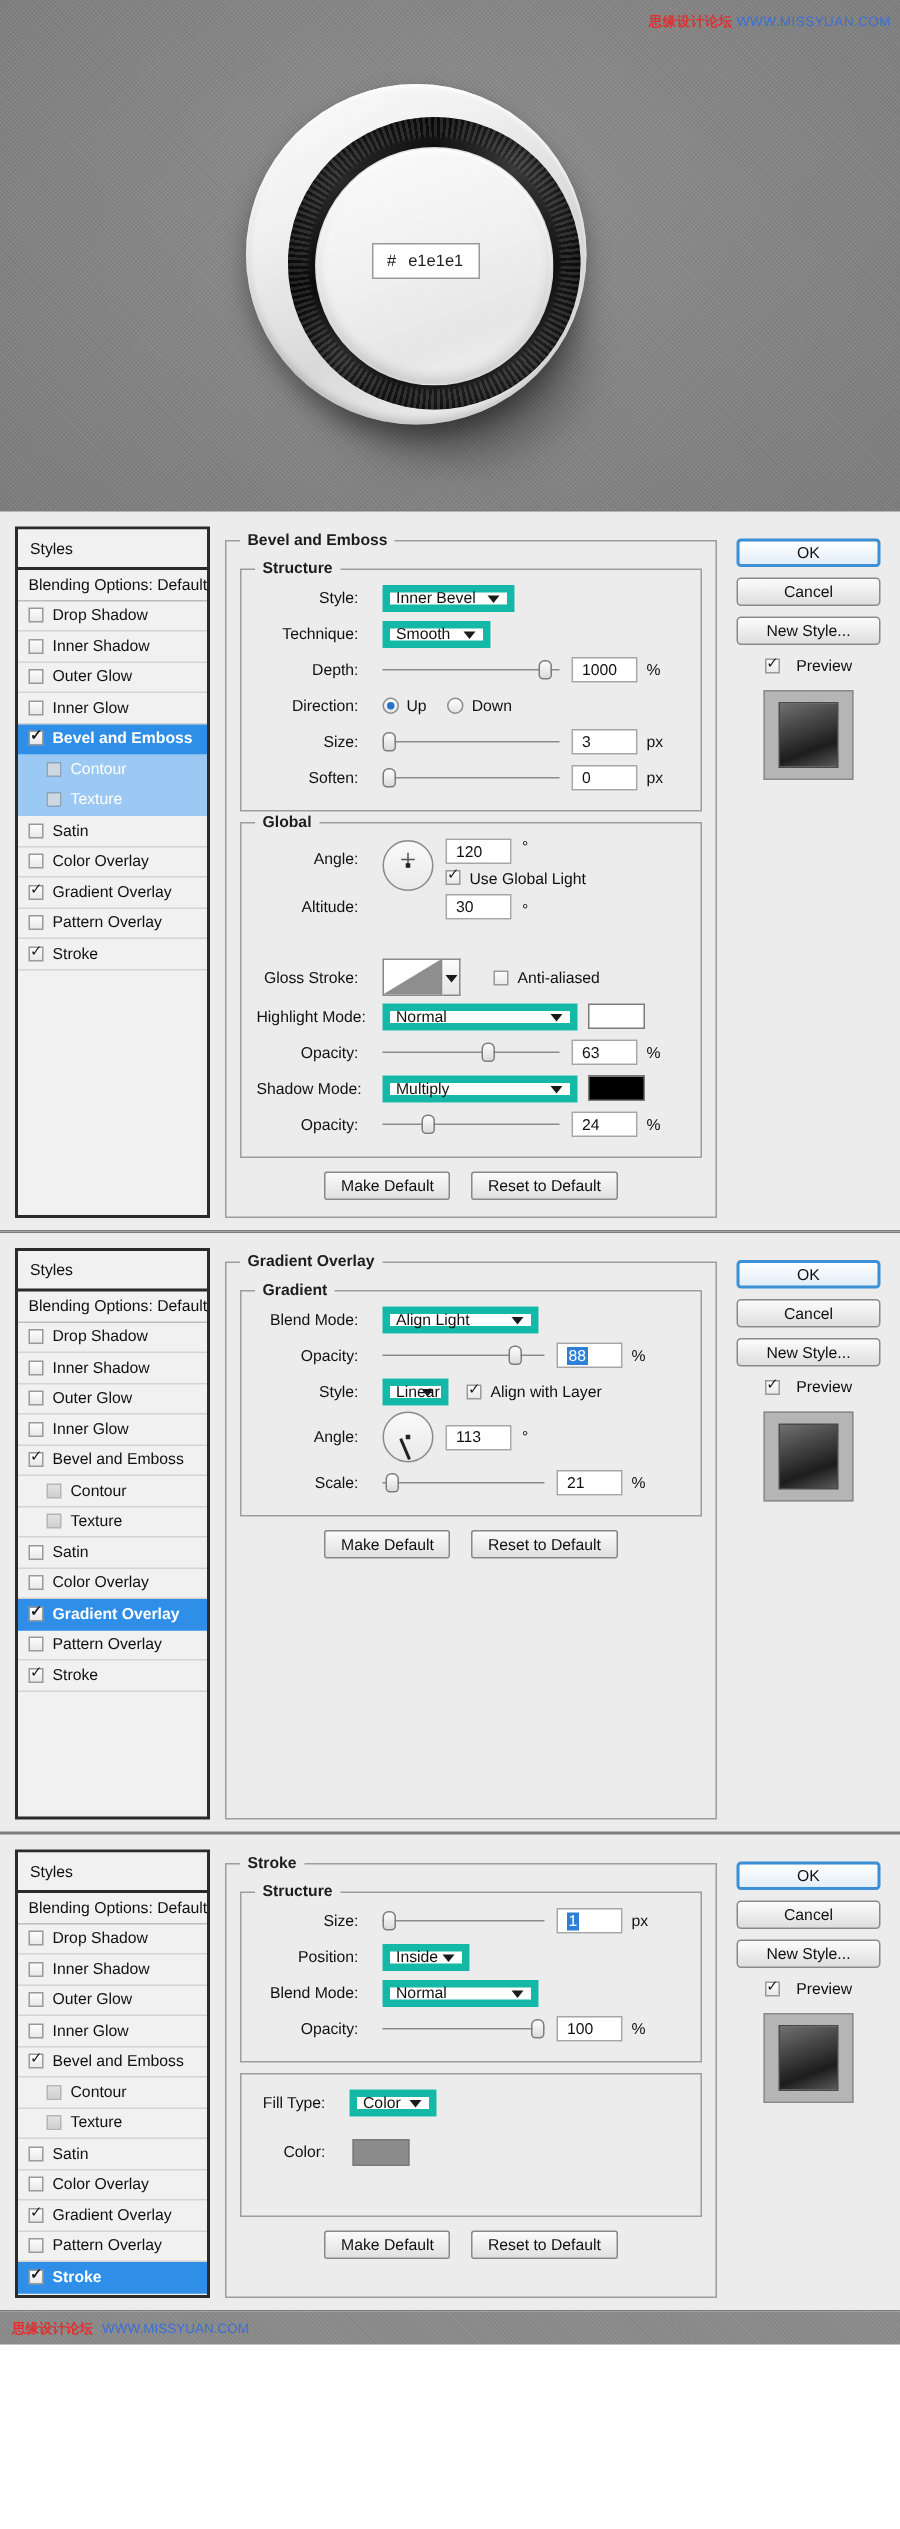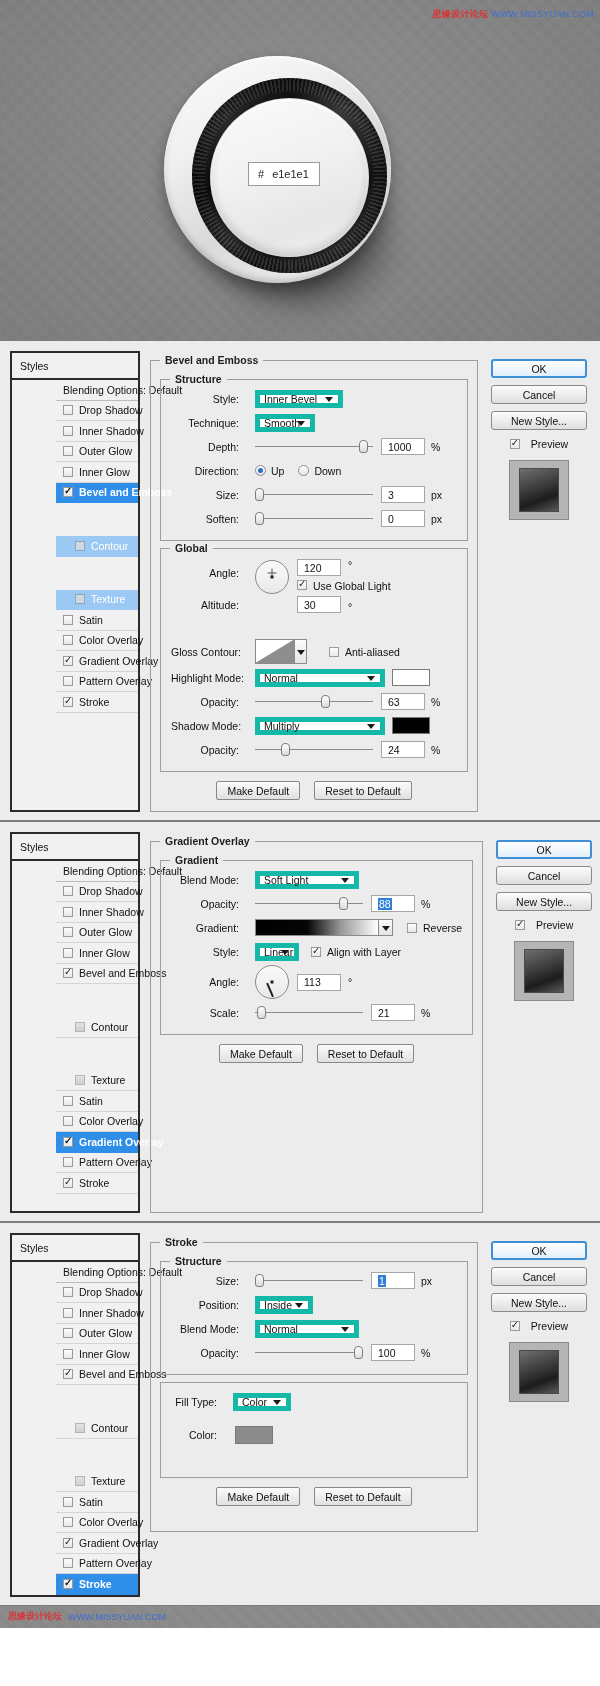--- a/index.html
+++ b/index.html
@@ -137,31 +137,31 @@
     text-align: center;
   }
   .styles-head {
     height: 27px;
     display:flex; align-items:center;
     padding-left: 8px;
     font-size: 10.5px;
     border-bottom: 2px solid #2b2b2b;
     background: #f1f1f1;
   }
-  .styles-list { flex: 1 1 auto; padding-left: 44px; }
+  .styles-list { flex: 1 1 auto; }
   .srow {
     height: 20.5px;
     display:flex; align-items:center;
     padding-left: 7px;
     font-size: 10.5px;
     border-bottom: 1px solid #d4d4d4;
     white-space: nowrap;
   }
   .srow.blending { font-size: 10.5px; border-bottom: 1px solid #bdbdbd; }
-  .srow.indent { padding-left: 19px; margin-top: 33px; }
+  .srow.indent { padding-left: 19px; }
   .srow.sel { background: #2f8fe8; color:#ffffff; font-weight:bold; border-bottom-color:#2f8fe8; }
   .srow.subsel { background: #9cc9f3; color:#ffffff; border-bottom-color:#9cc9f3; }
   .cb {
     width: 10px; height: 10px;
     border: 1px solid #9a9a9a;
     background: linear-gradient(#fdfdfd,#e8e8e8);
     margin-right: 6px;
     flex: 0 0 10px;
     position: relative;
   }
@@ -224,21 +224,21 @@
     appearance:none;
   }
   .fakesel .arw {
     position:absolute; right:5px; top: 50%;
     width:0;height:0;margin-top:-2px;
     border-left:4px solid transparent;
     border-right:4px solid transparent;
     border-top:5px solid #1a1a1a;
   }
   .fakesel.w88 { width: 88px; }
-  .fakesel.w76 { width: 60px; }
+  .fakesel.w76 { width: 72px; }
   .fakesel.w104 { width: 104px; }
   .fakesel.w130 { width: 130px; }
   .fakesel.w64 { width: 44px; }
   .fakesel.w58 { width: 58px; }
 
   .numbox {
     height: 17px;
     width: 44px;
     background:#ffffff;
     border: 1px solid #a6a6a6;
@@ -625,21 +625,21 @@
                 </div>
                 <span class="unit deg">°</span>
               </div>
             </div>
           </div>
           <div class="row" style="margin-top:-22px;height:0;overflow:visible">
             <span class="lbl">Altitude:</span>
           </div>
 
           <div class="row" style="margin-top:24px">
-            <span class="lbl">Gloss Contour:</span>
+            <span class="lbl">Gloss Stroke:</span>
             <div class="glosswrap">
               <div class="glosswell"></div>
               <div class="arwbox"></div>
             </div>
             <span class="cb"></span>
             <span style="font-size:10.5px">Anti-aliased</span>
           </div>
 
           <div class="row">
             <span class="lbl">Highlight Mode:</span>
@@ -772,44 +772,37 @@
     <div class="main-col">
       <div class="fieldset outer" style="min-height:372px">
         <span class="legend">Gradient Overlay</span>
 
         <div class="fieldset">
           <span class="legend">Gradient</span>
 
           <div class="row">
             <span class="lbl">Blend Mode:</span>
             <div class="fakesel w104">
-              <span>Soft Light</span>
+              <span>Align Light</span>
               <span class="arw"></span>
             </div>
           </div>
 
           <div class="row">
             <span class="lbl">Opacity:</span>
             <div class="slider" style="width:108px">
               <div class="track"></div>
               <div class="thumb" style="left:84px"></div>
             </div>
             <div class="numbox hl">
               <span>88</span>
             </div>
             <span class="unit">%</span>
           </div>
 
-          <div class="row">
-            <span class="lbl">Gradient:</span>
-            <div class="gradbar"></div>
-            <div class="gradbtn"></div>
-            <span class="cb" style="margin-left:14px"></span>
-            <span style="font-size:10.5px">Reverse</span>
-          </div>
 
           <div class="row">
             <span class="lbl">Style:</span>
             <div class="fakesel w64">
               <span>Linear</span>
               <span class="arw"></span>
             </div>
             <span class="cb on" style="margin-left:12px"></span>
             <span style="font-size:10.5px">Align with Layer</span>
           </div>

